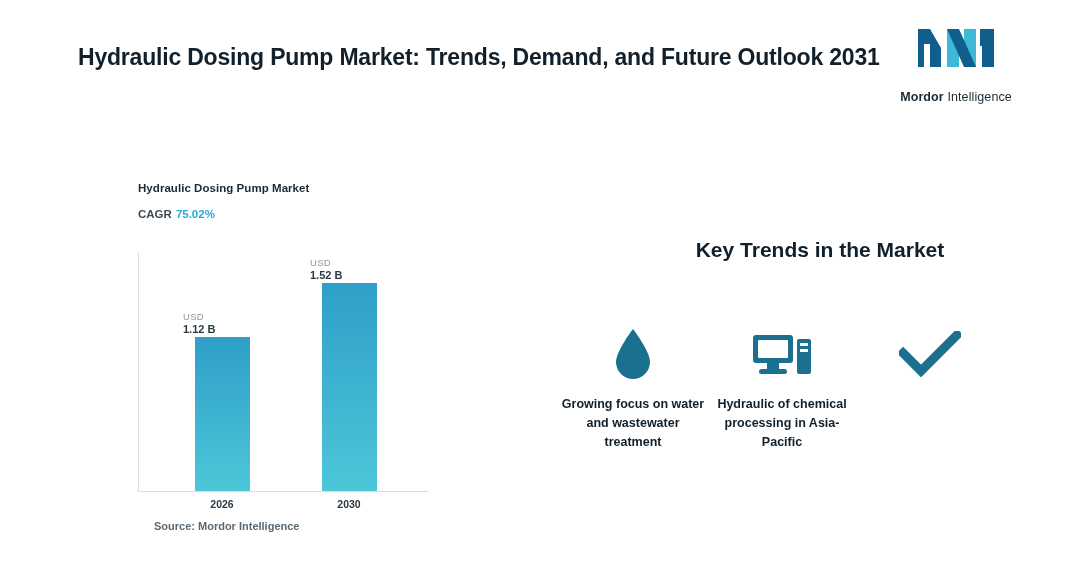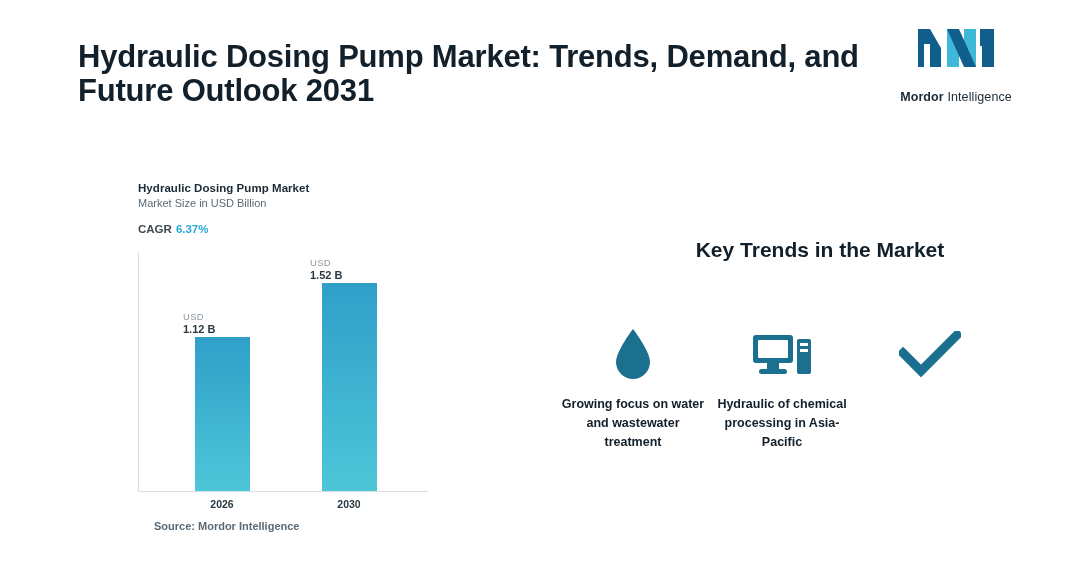--- a/index.html
+++ b/index.html
@@ -15,21 +15,21 @@
     overflow: hidden;
     position: relative;
   }
 
   
   #header-title {
     position: absolute;
     left: 78px;
     top: 40px;
     width: 810px;
-    font-size: 31px;
+    font-size: 23px;
     line-height: 34px;
     font-weight: bold;
     color: #12202b;
     letter-spacing: -0.2px;
   }
 
   
   #logo-block {
     position: absolute;
     right: 48px;
@@ -198,23 +198,22 @@
     <polygon points="41,7 53,7 53,45 41,45" fill="#3fb7d6"></polygon>
     <polygon points="58,7 70,7 70,45 58,45" fill="#3fb7d6"></polygon>
     <polygon points="74,7 88,7 88,45 76,45 76,24 74,24" fill="#0f5e8c"></polygon>
     <polygon points="41,7 53,7 70,45 58,45" fill="#0f5e8c"></polygon>
   </svg>
   <div id="logo-text"><span>Mordor </span><span class="light">Intelligence</span></div>
 </div>
 
 <div id="chart-panel">
   <div id="chart-title">Hydraulic Dosing Pump Market</div>
-  <div id="chart-subtitle">Market Size in USD Billion</div>
   <div id="cagr-row">
-    <span id="cagr-label">CAGR</span><span id="cagr-value">6.37%</span>
+    <span id="cagr-label">CAGR</span><span id="cagr-value">75.02%</span>
   </div>
 
   <div id="plot-area">
 
     <div class="bar-group" id="bar-group-0" style="left: 38px; width: 90px;">
       <div class="bar-label" style="bottom: 156px;">
         <span class="cur">USD</span>
         <span class="val">1.12 B</span>
       </div>
       <div class="bar" style="height: 154px;"></div>

